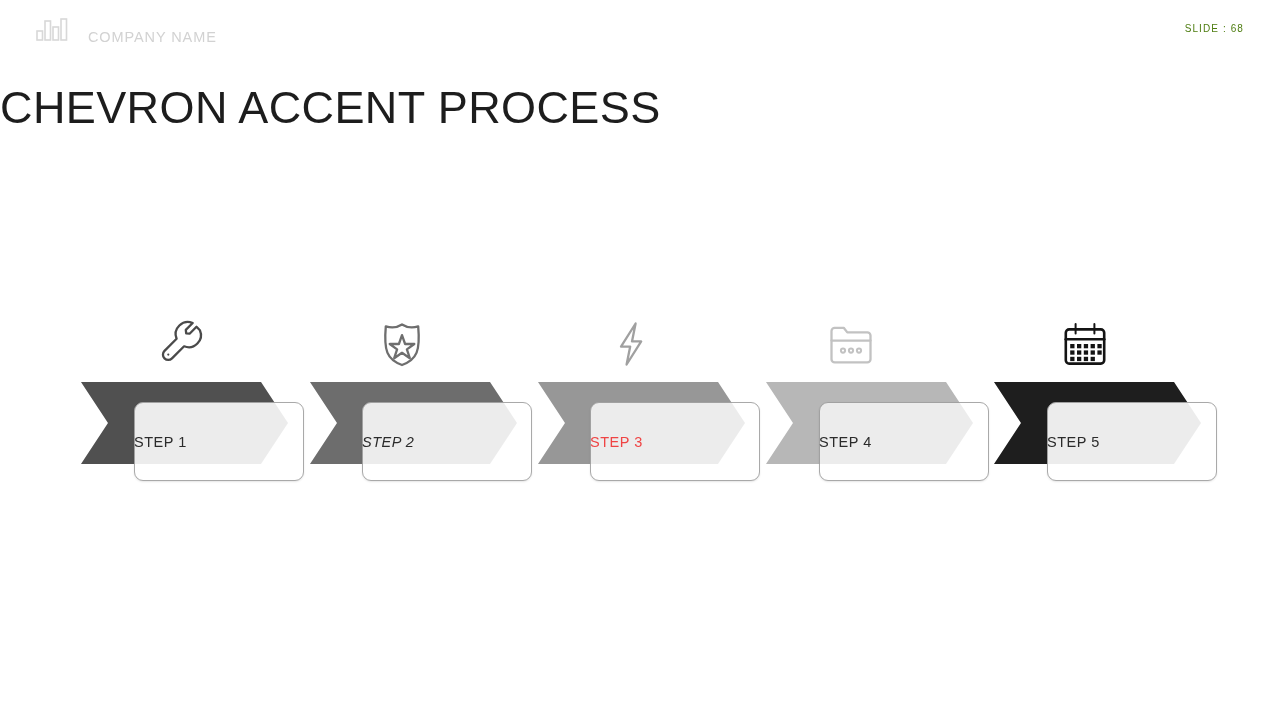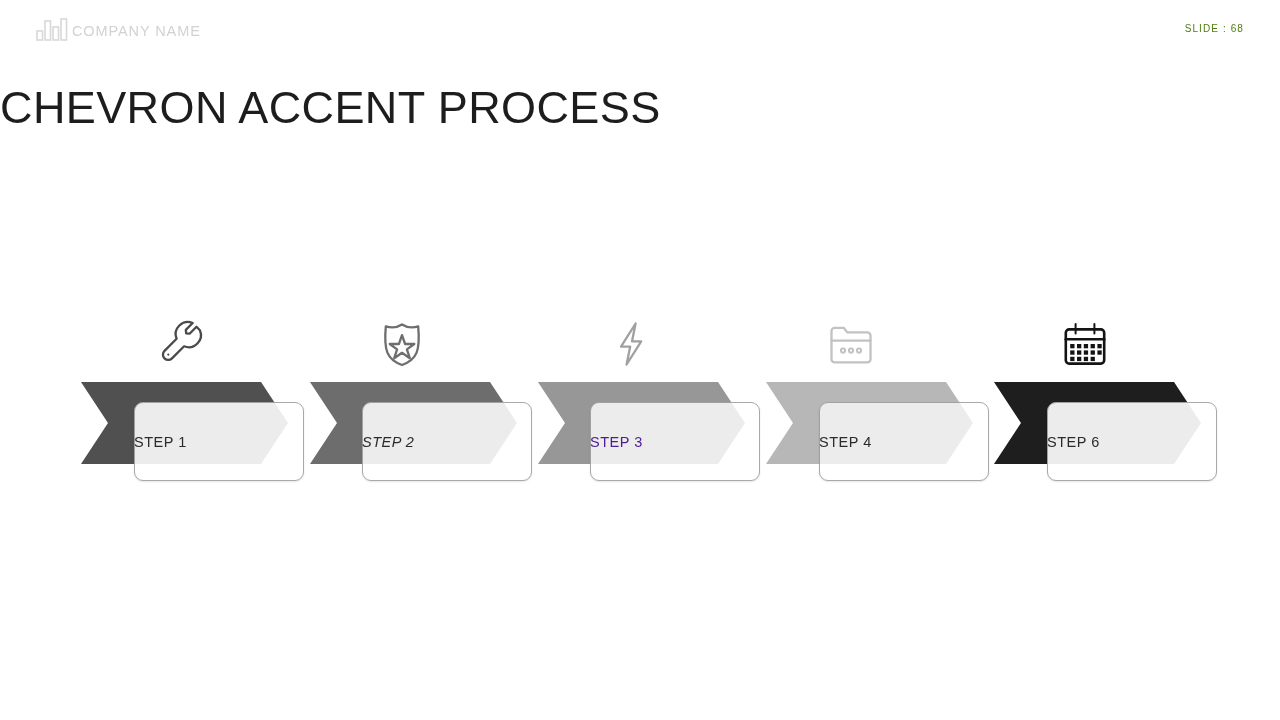--- a/index.html
+++ b/index.html
@@ -11,21 +11,21 @@
   }
   .slide {
     position: relative;
     width: 1280px; height: 720px;
     background: #ffffff;
   }
 
   
   .brand {
     position: absolute; left: 36px; top: 17px;
-    display: flex; align-items: center; gap: 4px;
+    display: flex; align-items: flex-end; gap: 20px;
   }
   .brand-logo { display: block; }
   .brand-name {
     font-size: 14.5px;
     letter-spacing: 0.9px;
     color: #d2d2d2;
     font-weight: 400;
     white-space: nowrap;
   }
   .slide-no {
@@ -161,21 +161,21 @@
         <path d="M32.6 7.5 18.0 30.6 27.2 30.6 23.6 48.5 38.2 25.4 29.0 25.4 Z" fill="none" stroke="#a0a0a0" stroke-width="2.3" stroke-linejoin="round" stroke-linecap="round"></path>
       </svg>
         </div>
         <div class="chev" style="left: 538px;"><svg width="207" height="82" viewBox="0 0 207 82">
             <path d="M0 0 H180 L207 41 L180 82 H0 L27 41 Z" fill="#9e9e9e"></path>
           </svg></div>
         <div class="box" style="left: 590px; border-color: rgb(169, 169, 169);"></div>
         <div class="chev-overlay" style="left: 538px;"><svg width="207" height="82" viewBox="0 0 207 82">
             <path d="M0 0 H180 L207 41 L180 82 H0 L27 41 Z" fill="#6b6b6b"></path>
           </svg></div>
-        <div class="box-label" style="left: 590px; right: auto; width: 170px; color: #4c1d95;">STEP 3</div>
+        <div class="box-label" style="left: 590px; right: auto; width: 170px; color: #ef4444;">STEP 3</div>
       </div>
       <div class="step" style="left: 0px;">
         <div class="icon-wrap" style="left: 819px;">
           <svg width="56" height="56" viewBox="0 0 56 56">
         <path d="M8.5 43.2 V15.0 a3.2 3.2 0 0 1 3.2 -3.2 h9.0 l3.6 4.6 h20.0 a3.2 3.2 0 0 1 3.2 3.2 V43.2 a3.2 3.2 0 0 1 -3.2 3.2 H11.7 a3.2 3.2 0 0 1 -3.2 -3.2 Z" fill="none" stroke="#c2c2c2" stroke-width="2.3" stroke-linejoin="round" stroke-linecap="round"></path>
         <path d="M8.5 24.6 H47.5" fill="none" stroke="#c2c2c2" stroke-width="2.3" stroke-linejoin="round" stroke-linecap="round"></path>
         <circle cx="20.0" cy="34.6" r="2.1" fill="none" stroke="#c2c2c2" stroke-width="2.0"></circle>
         <circle cx="28.0" cy="34.6" r="2.1" fill="none" stroke="#c2c2c2" stroke-width="2.0"></circle>
         <circle cx="36.0" cy="34.6" r="2.1" fill="none" stroke="#c2c2c2" stroke-width="2.0"></circle>
       </svg>
@@ -212,17 +212,17 @@
             <rect x="33.6" y="40.8" width="4.3" height="4.3" fill="#141414"></rect>
       </svg>
         </div>
         <div class="chev" style="left: 994px;"><svg width="207" height="82" viewBox="0 0 207 82">
             <path d="M0 0 H180 L207 41 L180 82 H0 L27 41 Z" fill="#141414"></path>
           </svg></div>
         <div class="box" style="left: 1047px; border-color: rgb(169, 169, 169);"></div>
         <div class="chev-overlay" style="left: 994px;"><svg width="207" height="82" viewBox="0 0 207 82">
             <path d="M0 0 H180 L207 41 L180 82 H0 L27 41 Z" fill="#6b6b6b"></path>
           </svg></div>
-        <div class="box-label" style="left: 1047px; right: auto; width: 170px; color: rgb(43, 43, 43);">STEP 6</div>
+        <div class="box-label" style="left: 1047px; right: auto; width: 170px; color: rgb(43, 43, 43);">STEP 5</div>
       </div>
     </div>
 
 </div>
 
 </body></html>

